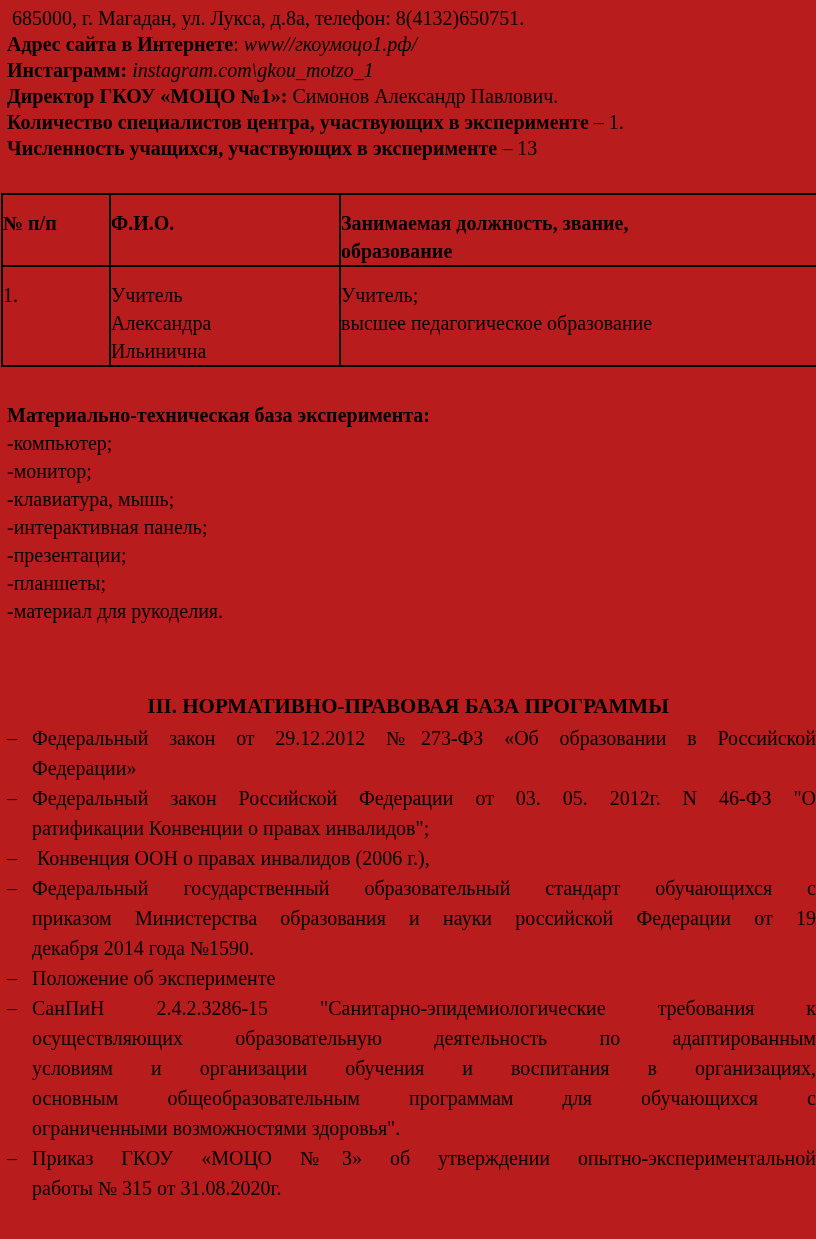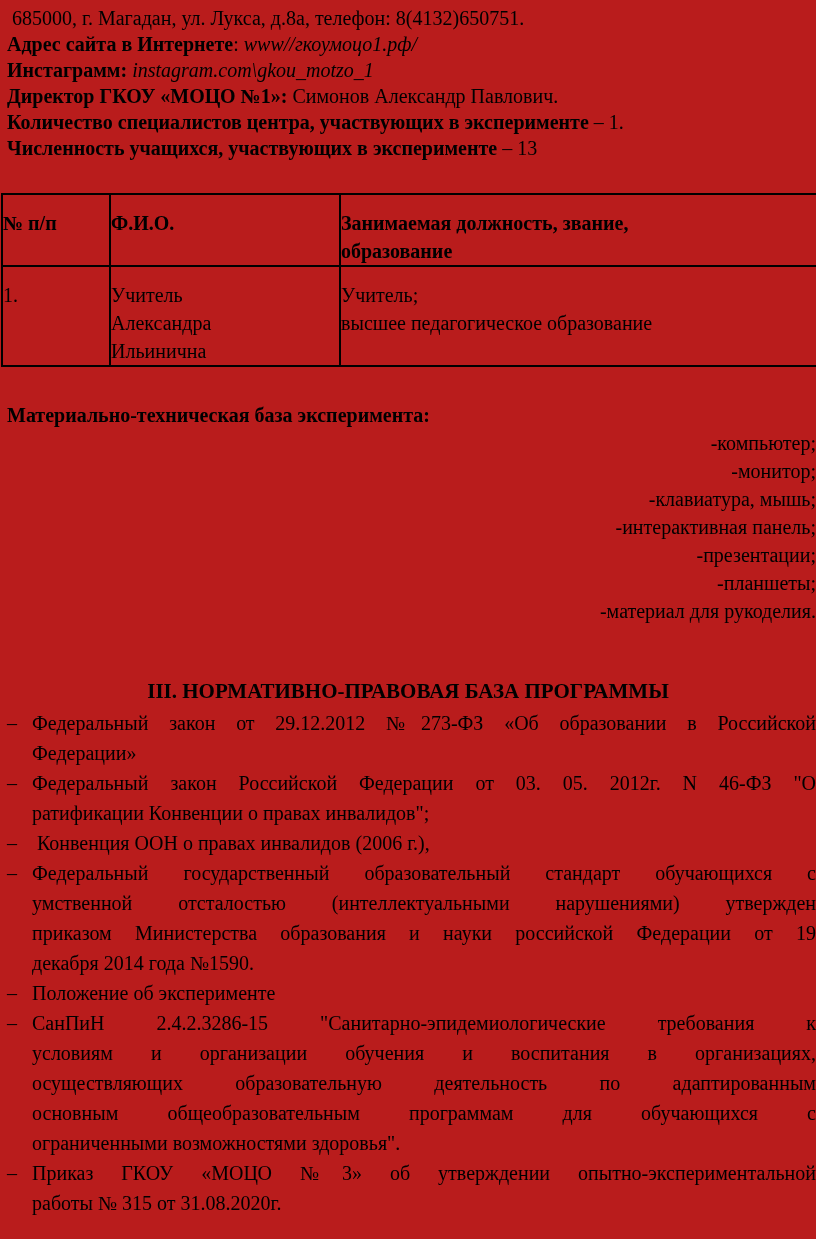--- a/index.html
+++ b/index.html
@@ -33,25 +33,25 @@
     vertical-align: top;
     text-align: left;
     padding: 14px 0 0 0;
     line-height: 28px;
   }
   table.roster tr.thead td { font-weight: bold; }
 
   
   .materials { margin: 34px 0 17px 7px; line-height: 28px; }
   .materials .title { font-weight: bold; }
-  .materials .item { white-space: pre-wrap; text-align: right; }
+  .materials .item { white-space: pre-wrap; }
 
   
   .sec-heading {
-    margin-top: 53px;
+    margin-top: 68px;
     text-align: center;
     font-weight: bold;
     font-size: 21px;
     line-height: 27px;
   }
 
   
   .bullets { margin-top: 3px; line-height: 30px; }
   .bullet { position: relative; padding-left: 32px; }
   .bullet .marker { position: absolute; left: 7px; top: 0; }
@@ -132,35 +132,34 @@
     </div>
 
     <div class="bullet">
       <span class="marker">–</span>
       <div class="bline"> Конвенция ООН о правах инвалидов (2006 г.),</div>
     </div>
 
     <div class="bullet">
       <span class="marker">–</span>
       <div class="bline j">Федеральный государственный образовательный стандарт обучающихся с</div>
-      <div class="bline j">умственной отсталостью (интеллектуальными нарушениями) утвержден</div>
       <div class="bline j">приказом Министерства образования и науки российской Федерации от 19</div>
       <div class="bline">декабря 2014 года №1590.</div>
     </div>
 
     <div class="bullet">
       <span class="marker">–</span>
       <div class="bline">Положение об эксперименте</div>
     </div>
 
     <div class="bullet">
       <span class="marker">–</span>
       <div class="bline j">СанПиН 2.4.2.3286-15 "Санитарно-эпидемиологические требования к</div>
+      <div class="bline j">осуществляющих образовательную деятельность по адаптированным</div>
       <div class="bline j">условиям и организации обучения и воспитания в организациях,</div>
-      <div class="bline j">осуществляющих образовательную деятельность по адаптированным</div>
       <div class="bline j">основным общеобразовательным программам для обучающихся с</div>
       <div class="bline">ограниченными возможностями здоровья".</div>
     </div>
 
     <div class="bullet">
       <span class="marker">–</span>
       <div class="bline j">Приказ ГКОУ «МОЦО №3» об утверждении опытно-экспериментальной</div>
       <div class="bline">работы № 315 от 31.08.2020г.</div>
     </div>
 

